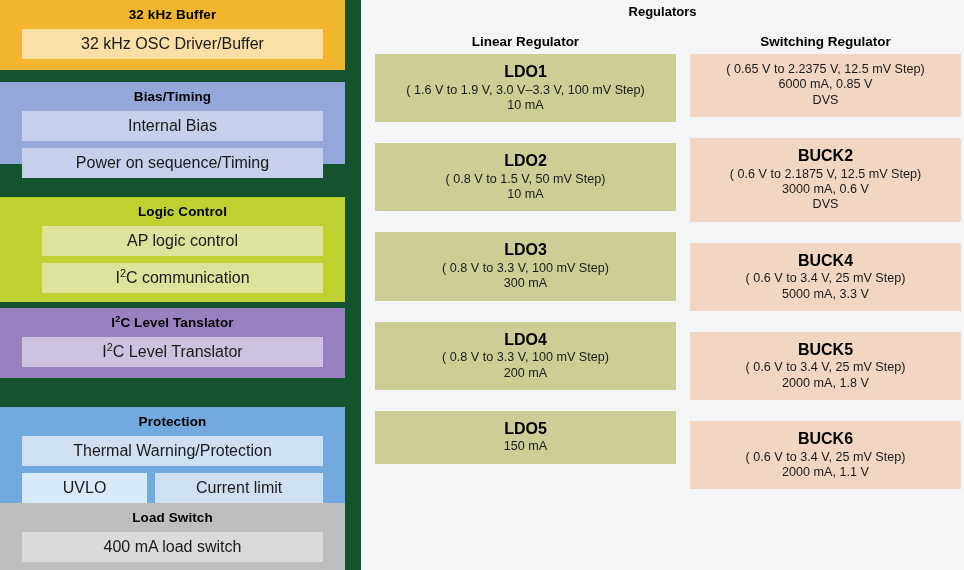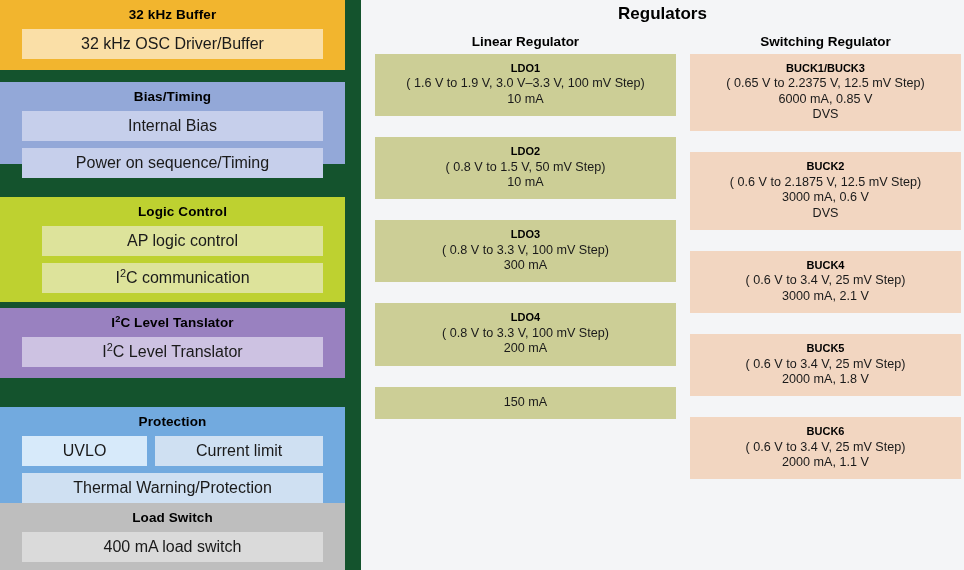--- a/index.html
+++ b/index.html
@@ -79,21 +79,21 @@
     height: 570px;
     background: #f4f5f7;
   }
   .panel-title {
     position: absolute;
     top: 4px;
     left: 0;
     width: 603px;
     text-align: center;
     font-weight: bold;
-    font-size: 17px;
+    font-size: 13px;
     color: #000;
   }
   .col-head {
     position: absolute;
     top: 34px;
     font-weight: bold;
     font-size: 13.5px;
     color: #000;
     text-align: center;
   }
@@ -112,21 +112,21 @@
     padding: 8px 6px 9px 6px;
     margin-bottom: 21px;
     line-height: 1.22;
     font-size: 12.6px;
     color: #1a1a1a;
   }
   .reg-box.green { background: #ccce96; }
   .reg-box.peach { background: #f2d6c1; }
   .reg-name {
     font-weight: bold;
-    font-size: 11px;
+    font-size: 16px;
     color: #000;
     display: block;
     margin-bottom: 1px;
   }
   .reg-line { display: block; }
   sup { font-size: 0.68em; vertical-align: super; line-height: 0; }
 </style>
 </head>
 <body>
 
@@ -159,25 +159,25 @@
       </div>
       <div class="block blk-i2c" style="top: 308px; height: 70px;">
         <div class="block-title">I<sup>2</sup>C Level Tanslator</div>
         <div class="inner-row">
           <div class="inner-box">I<sup>2</sup>C Level Translator</div>
         </div>
       </div>
       <div class="block blk-prot" style="top: 407px; height: 110px;">
         <div class="block-title">Protection</div>
         <div class="inner-row">
+          <div class="inner-box">Thermal Warning/Protection</div>
+        </div>
+        <div class="inner-row">
           <div class="inner-box light">UVLO</div>
           <div class="inner-box">Current limit</div>
-        </div>
-        <div class="inner-row">
-          <div class="inner-box">Thermal Warning/Protection</div>
         </div>
       </div>
       <div class="block blk-load" style="top: 503px; height: 67px;">
         <div class="block-title">Load Switch</div>
         <div class="inner-row">
           <div class="inner-box">400 mA load switch</div>
         </div>
       </div>
     </div>
 
@@ -200,40 +200,40 @@
           <span class="reg-name">LDO3</span>
           <span class="reg-line">( 0.8 V to 3.3 V, 100 mV Step)</span>
           <span class="reg-line">300 mA</span>
         </div>
         <div class="reg-box green">
           <span class="reg-name">LDO4</span>
           <span class="reg-line">( 0.8 V to 3.3 V, 100 mV Step)</span>
           <span class="reg-line">200 mA</span>
         </div>
         <div class="reg-box green">
+          <span class="reg-name">LDO5</span>
           <span class="reg-line">150 mA</span>
         </div>
       </div>
     <div class="reg-col switching">
         <div class="reg-box peach">
-          <span class="reg-name">BUCK1/BUCK3</span>
           <span class="reg-line">( 0.65 V to 2.2375 V, 12.5 mV Step)</span>
           <span class="reg-line">6000 mA, 0.85 V</span>
           <span class="reg-line">DVS</span>
         </div>
         <div class="reg-box peach">
           <span class="reg-name">BUCK2</span>
           <span class="reg-line">( 0.6 V to 2.1875 V, 12.5 mV Step)</span>
           <span class="reg-line">3000 mA, 0.6 V</span>
           <span class="reg-line">DVS</span>
         </div>
         <div class="reg-box peach">
           <span class="reg-name">BUCK4</span>
           <span class="reg-line">( 0.6 V to 3.4 V, 25 mV Step)</span>
-          <span class="reg-line">3000 mA, 2.1 V</span>
+          <span class="reg-line">5000 mA, 3.3 V</span>
         </div>
         <div class="reg-box peach">
           <span class="reg-name">BUCK5</span>
           <span class="reg-line">( 0.6 V to 3.4 V, 25 mV Step)</span>
           <span class="reg-line">2000 mA, 1.8 V</span>
         </div>
         <div class="reg-box peach">
           <span class="reg-name">BUCK6</span>
           <span class="reg-line">( 0.6 V to 3.4 V, 25 mV Step)</span>
           <span class="reg-line">2000 mA, 1.1 V</span>

